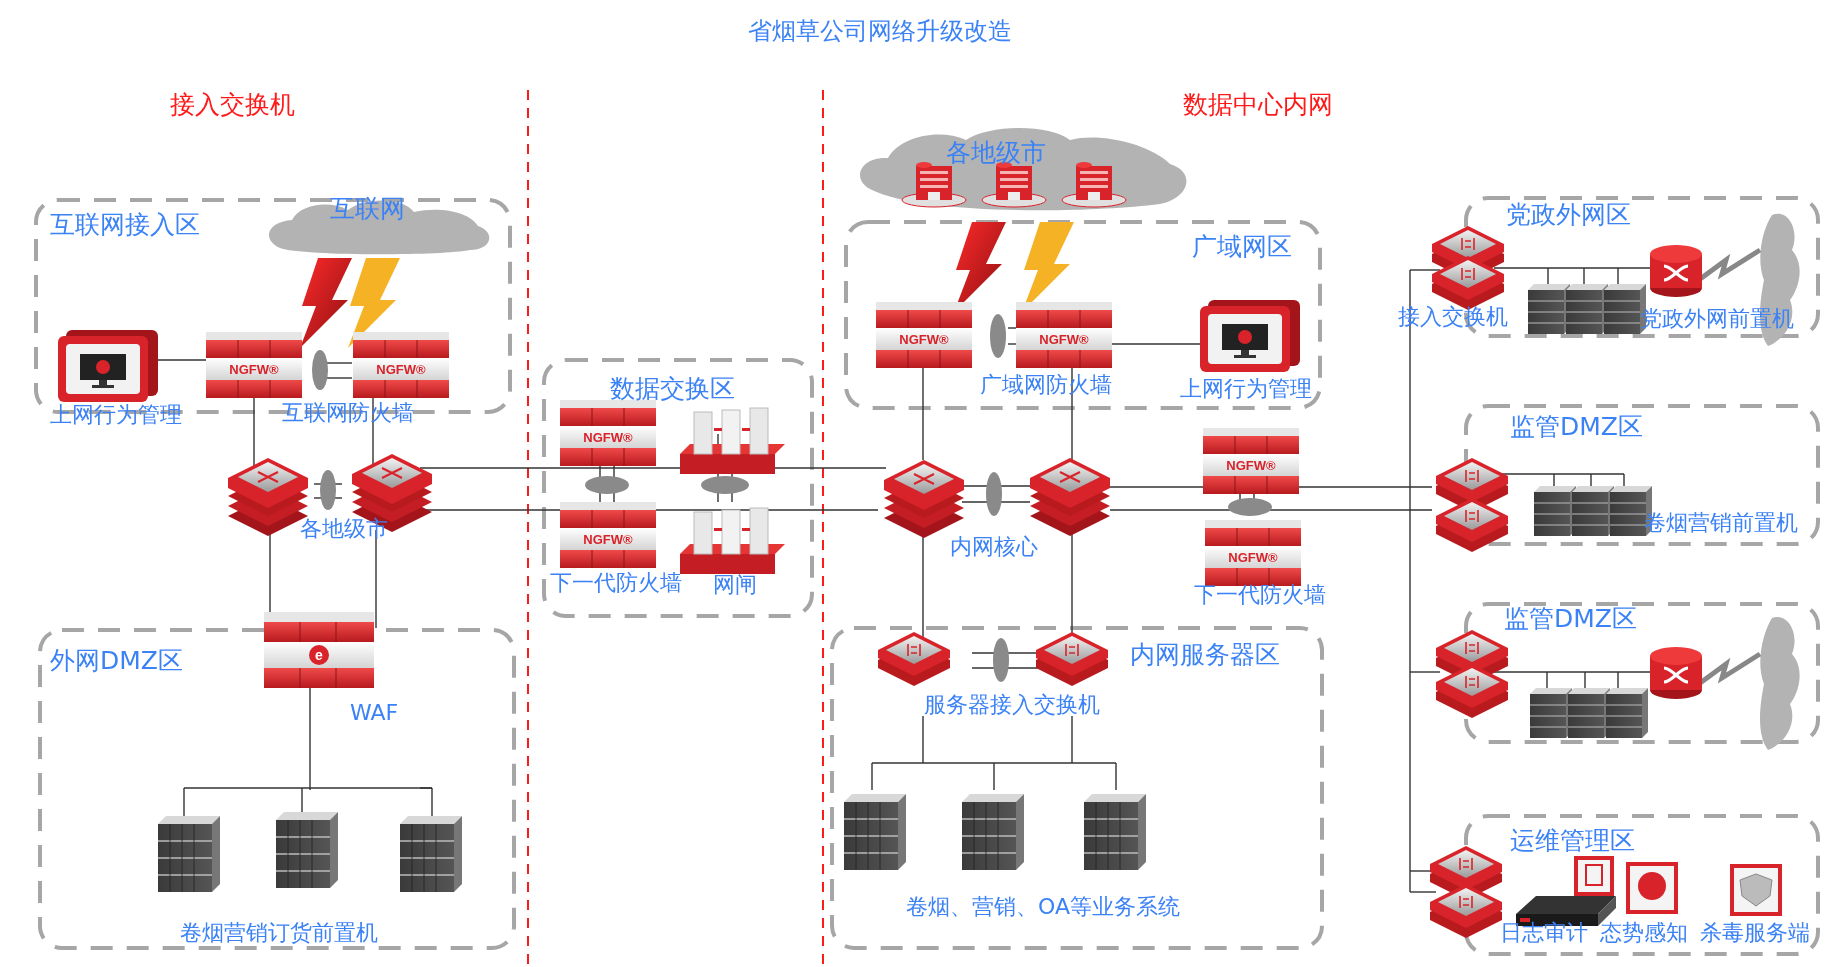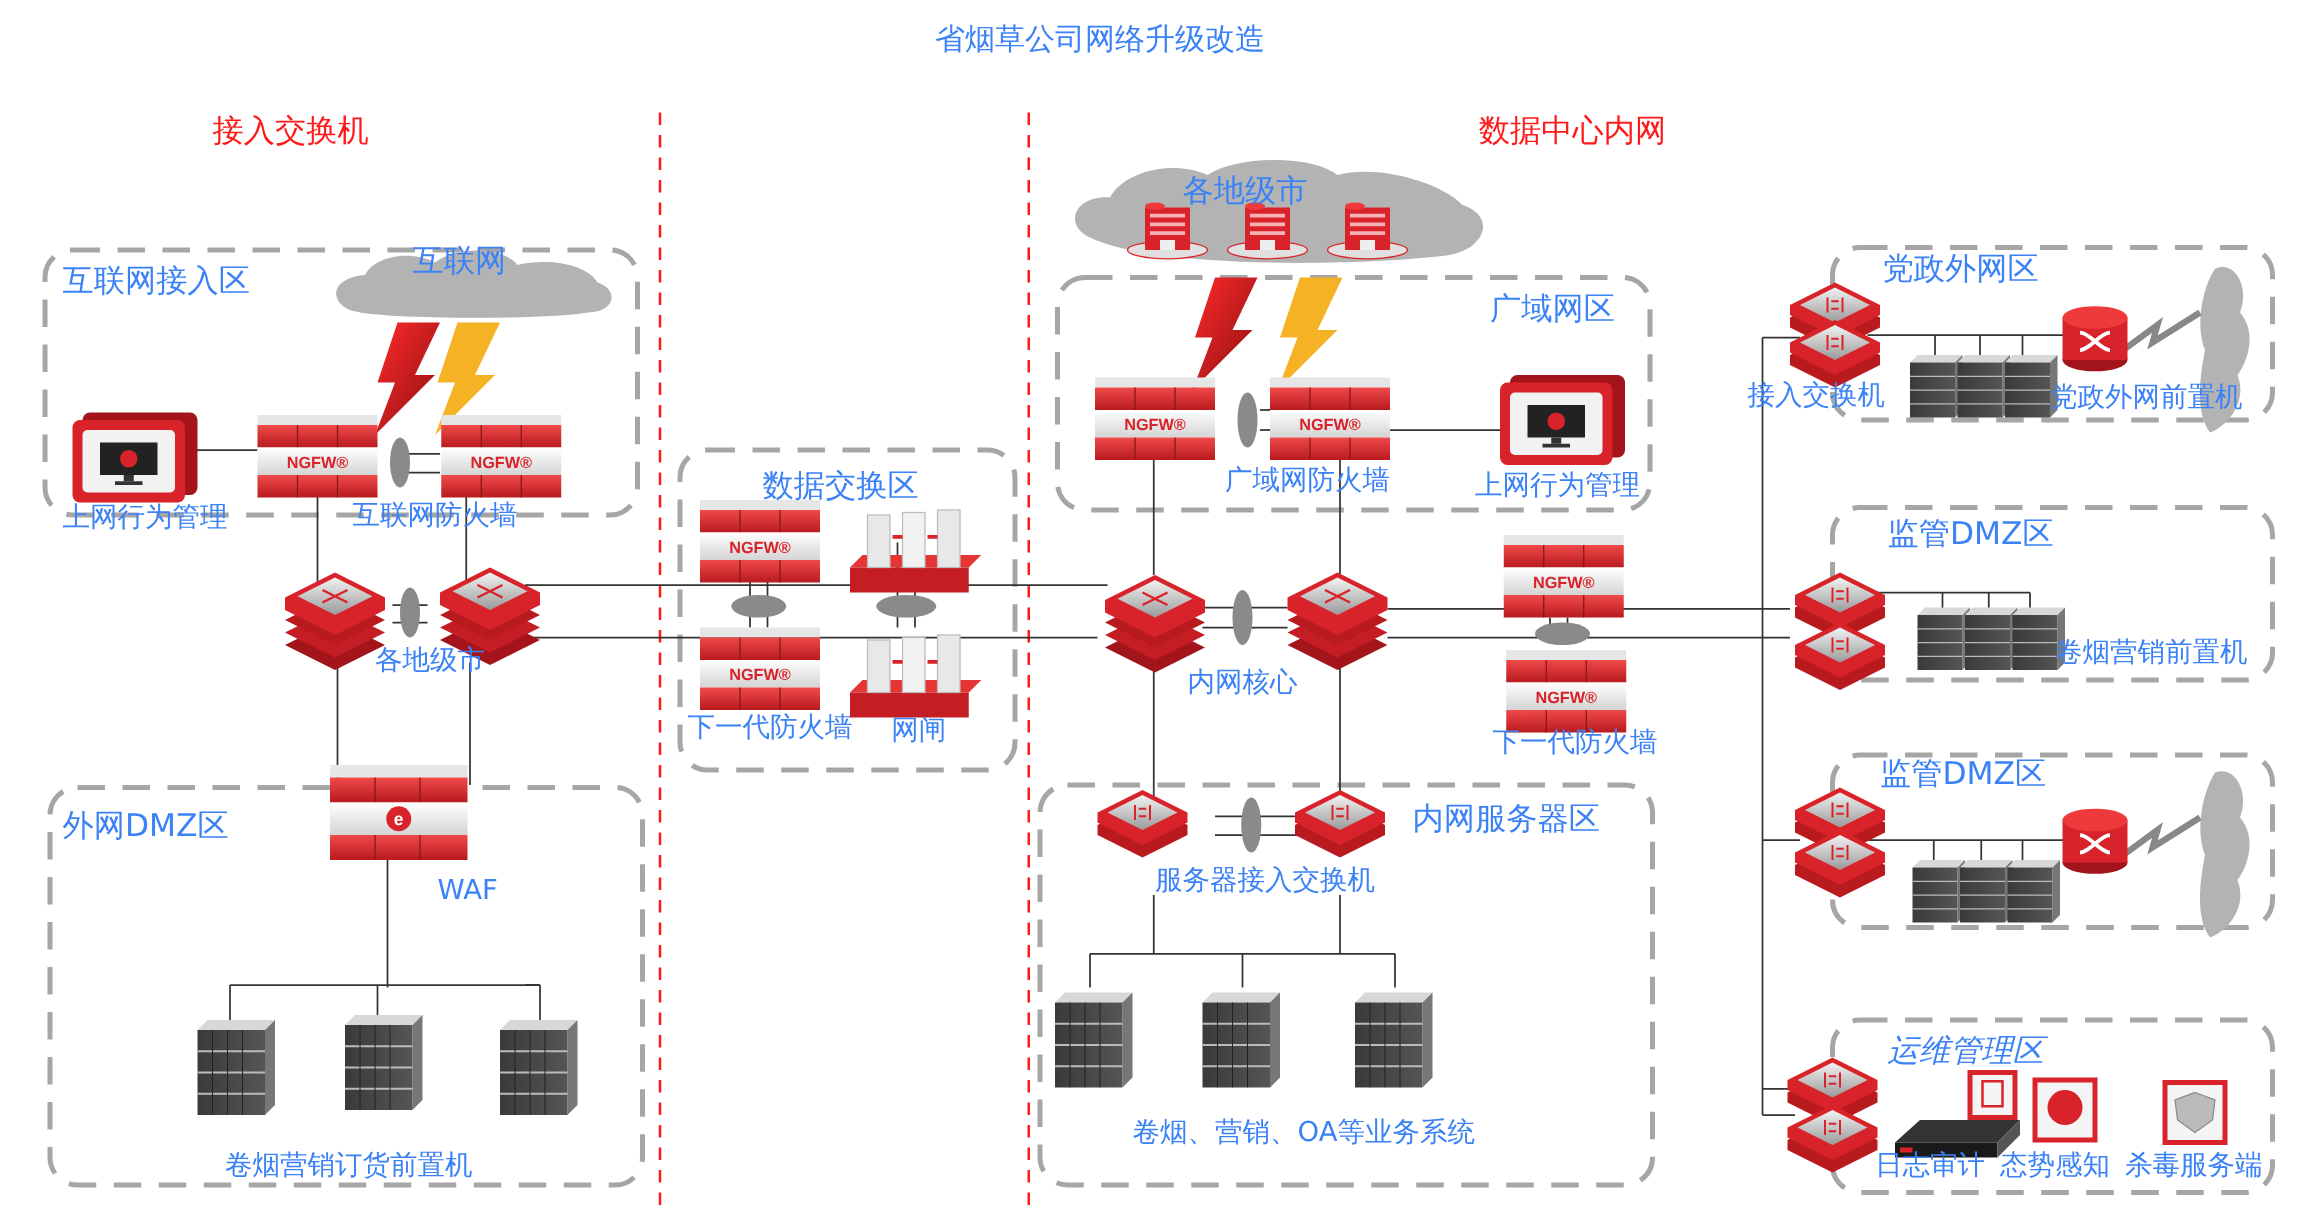--- a/index.html
+++ b/index.html
@@ -374,16 +374,16 @@
 
 <div class="lbl zone-title" style="left:1506px;top:202px;">党政外网区</div>
 <div class="lbl" style="left:1398px;top:306px;">接入交换机</div>
 <div class="lbl" style="left:1640px;top:308px;">党政外网前置机</div>
 
 <div class="lbl zone-title" style="left:1510px;top:414px;">监管DMZ区</div>
 <div class="lbl" style="left:1644px;top:512px;">卷烟营销前置机</div>
 
 <div class="lbl zone-title" style="left:1504px;top:606px;">监管DMZ区</div>
 
-<div class="lbl zone-title" style="left:1510px;top:828px;font-style:italic;">运维管理区</div>
+<div class="lbl zone-title" style="left:1510px;top:828px;">运维管理区</div>
 <div class="lbl" style="left:1500px;top:922px;">日志审计</div>
 <div class="lbl" style="left:1600px;top:922px;">态势感知</div>
 <div class="lbl" style="left:1700px;top:922px;text-align:right;">杀毒服务端</div>
 
 </body></html>

